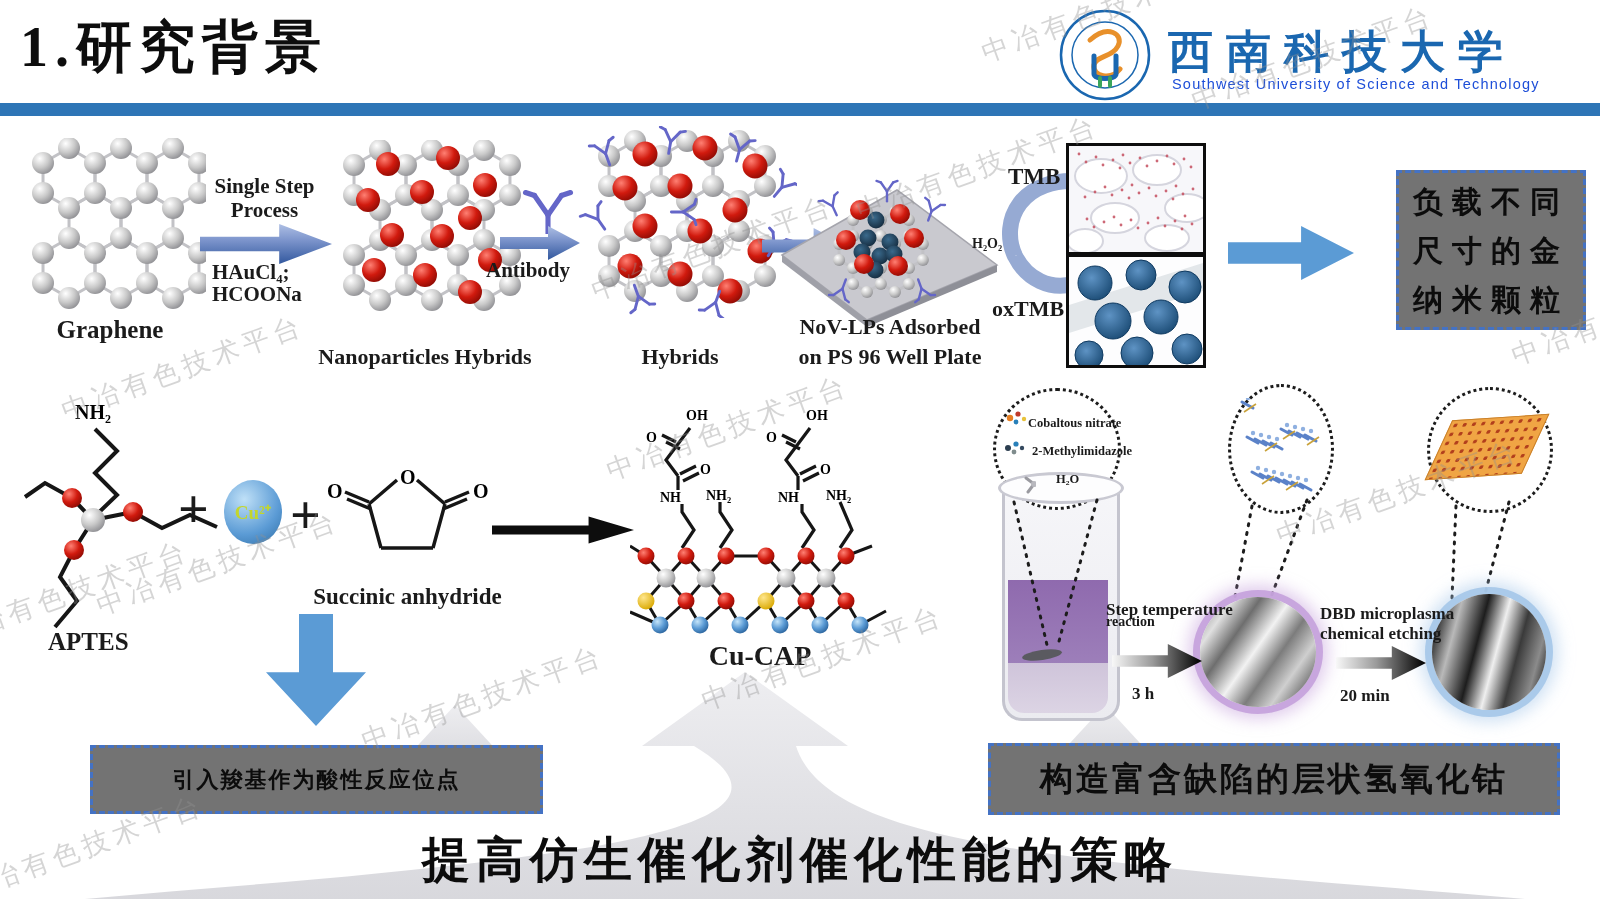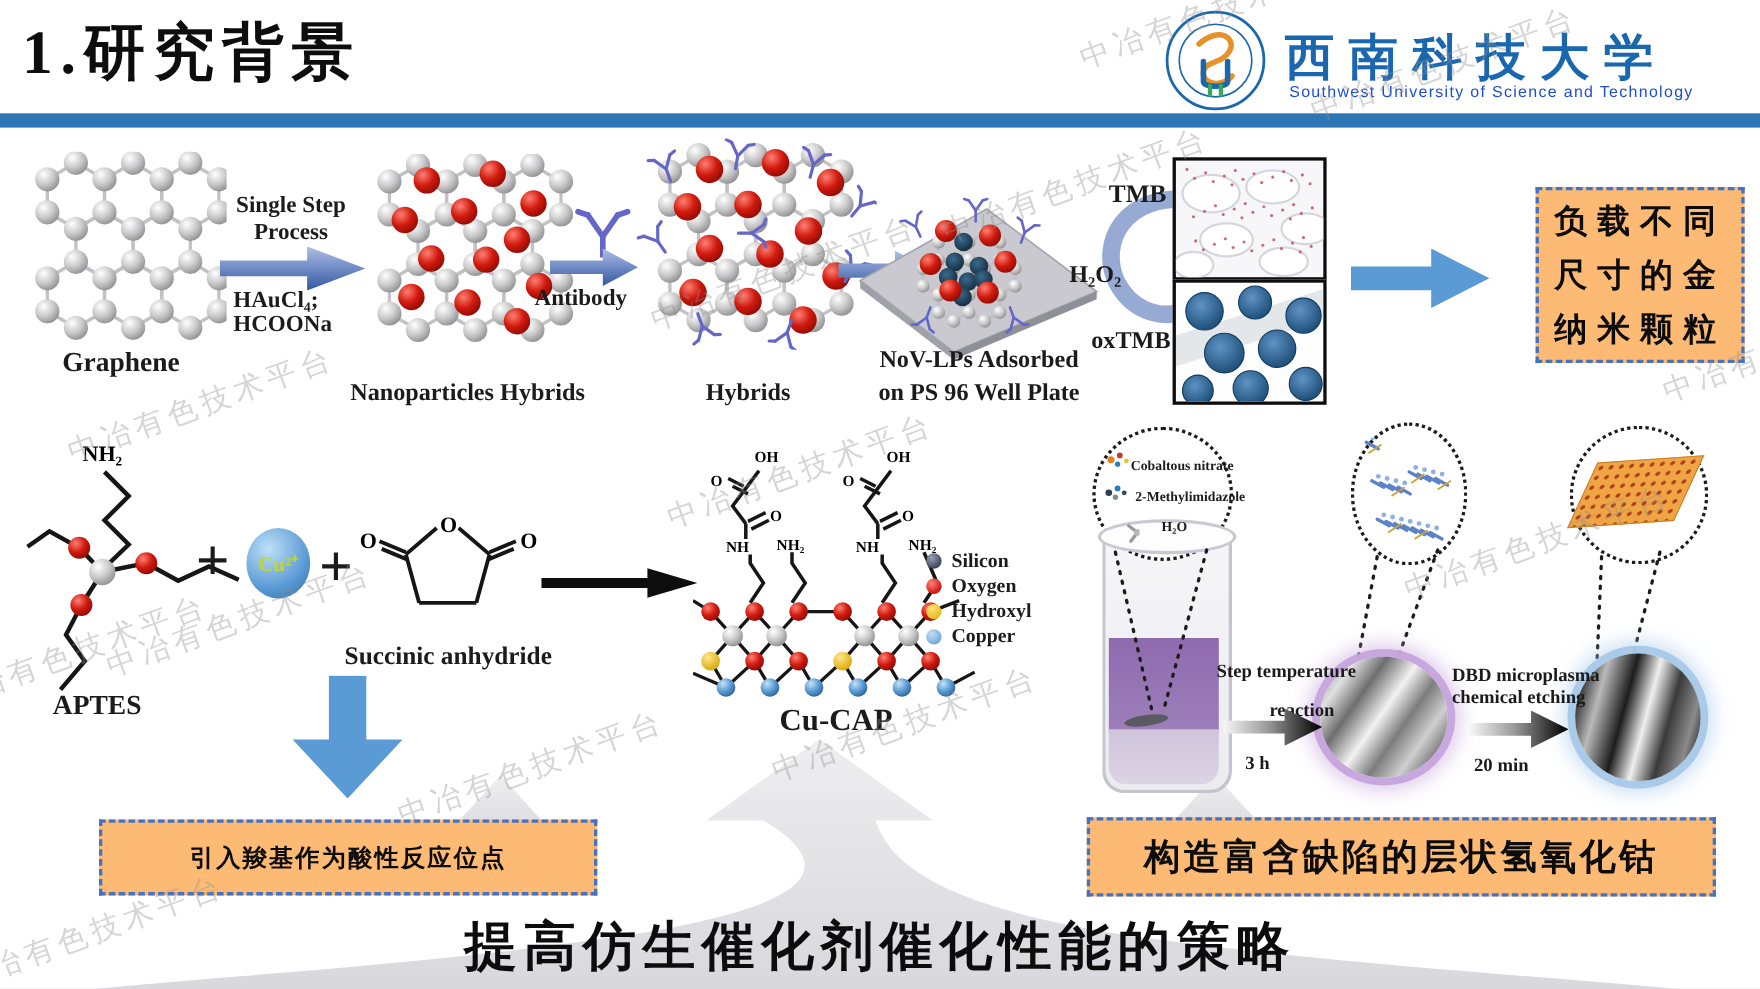--- a/index.html
+++ b/index.html
@@ -10,21 +10,21 @@
   .ctr{text-align:center;}
   .wm{position:absolute;color:rgba(145,145,145,.38);font-size:27px;letter-spacing:5px;
       transform:rotate(-20deg);white-space:nowrap;z-index:40;pointer-events:none;}
   .title{font-size:56px;font-weight:bold;color:#0d0d0d;letter-spacing:7px;
          font-family:Liberation Serif, serif;}
   .univ-cn{font-size:45px;font-weight:bold;color:#1a67b0;letter-spacing:13px;
            font-family:"Liberation Serif","DejaVu Serif",serif;}
   .univ-en{font-size:14.5px;font-weight:normal;color:#1d4ed8;letter-spacing:1.2px;
            font-family:"Liberation Sans",sans-serif;text-align:center;}
   .bar{position:absolute;left:0;top:103px;width:1600px;height:13px;background:#2e75b6;}
-  .dashedbox{position:absolute;border:3px dashed #4472c4;background:#fdba74;display:flex;
+  .dashedbox{position:absolute;border:3px dashed #4472c4;background:#737373;display:flex;
              align-items:center;justify-content:center;z-index:12;}
   .boxtext{font-weight:bold;color:#0c0c0c;}
   .arrow-blue3d{position:absolute;background:linear-gradient(180deg,#aebfe4 0%,#7d95cc 40%,#32589e 100%);
         clip-path:polygon(0 32%,60% 32%,60% 0,100% 50%,60% 100%,60% 68%,0 68%);}
   .arrow-flat{position:absolute;background:#5b9bd5;
         clip-path:polygon(0 30%,58% 30%,58% 0,100% 50%,58% 100%,58% 70%,0 70%);}
   .arrow-down{position:absolute;background:#5b9bd5;
         clip-path:polygon(33% 0,67% 0,67% 52%,100% 52%,50% 100%,0 52%,33% 52%);}
   .arrow-black{position:absolute;background:#0d0d0d;
         clip-path:polygon(0 36%,68% 36%,68% 8%,100% 50%,68% 92%,68% 64%,0 64%);}
@@ -589,21 +589,21 @@
       </g>
     </svg>
   <div class="abs eng ctr" style="left:780px;top:314px;width:220px;font-size:22px;">NoV-LPs Adsorbed</div>
   <div class="abs eng ctr" style="left:780px;top:344px;width:220px;font-size:22px;">on PS 96 Well Plate</div>
 
   <svg class="abs" style="left:985px;top:160px;" width="120" height="150">
     <path d="M100,22 C36,14 14,62 30,96 C42,120 66,130 88,124" fill="none" stroke="#96aad3" stroke-width="16"></path>
     <polygon points="84,108 120,122 82,142" fill="#96aad3"></polygon>
   </svg>
   <div class="abs eng" style="left:1008px;top:164px;font-size:23px;">TMB</div>
-  <div class="abs eng" style="left:972px;top:236px;font-size:22px;">H₂O₂</div>
+  <div class="abs eng" style="left:972px;top:236px;font-size:14px;">H₂O₂</div>
   <div class="abs eng" style="left:992px;top:296px;font-size:22px;">oxTMB</div>
 
   <div class="abs" style="left:1066px;top:143px;width:134px;height:106px;border:3px solid #0d0d0d;background:#f7f7fa;">
     <svg id="svg-photo-top" width="134" height="106">
         <ellipse cx="32" cy="30" rx="26" ry="17" fill="#ffffff" stroke="#d5d5de" stroke-width="2"></ellipse>
         <ellipse cx="88" cy="24" rx="24" ry="15" fill="#ffffff" stroke="#d5d5de" stroke-width="2"></ellipse>
         <ellipse cx="118" cy="62" rx="22" ry="14" fill="#ffffff" stroke="#d5d5de" stroke-width="2"></ellipse>
         <ellipse cx="46" cy="72" rx="24" ry="15" fill="#ffffff" stroke="#d5d5de" stroke-width="2"></ellipse>
         <ellipse cx="98" cy="92" rx="22" ry="13" fill="#ffffff" stroke="#d5d5de" stroke-width="2"></ellipse>
         <ellipse cx="16" cy="95" rx="18" ry="12" fill="#ffffff" stroke="#d5d5de" stroke-width="2"></ellipse>
@@ -775,38 +775,20 @@
       <circle cx="216" cy="203" r="8.5" fill="url(#g-red)"></circle>
       <circle cx="30" cy="227" r="8.5" fill="url(#g-cu)"></circle>
       <circle cx="70" cy="227" r="8.5" fill="url(#g-cu)"></circle>
       <circle cx="110" cy="227" r="8.5" fill="url(#g-cu)"></circle>
       <circle cx="150" cy="227" r="8.5" fill="url(#g-cu)"></circle>
       <circle cx="190" cy="227" r="8.5" fill="url(#g-cu)"></circle>
       <circle cx="230" cy="227" r="8.5" fill="url(#g-cu)"></circle>
     </svg>
   <div class="abs eng ctr" style="left:700px;top:640px;width:120px;font-size:28px;">Cu-CAP</div>
 
-  <div class="abs" style="left:842px;top:498px;">
-    <div class="legend-row">
-        <span class="legend-dot sw0"></span>
-        <span class="eng" style="font-size:18px;">Silicon</span>
-      </div>
-    <div class="legend-row">
-        <span class="legend-dot sw1"></span>
-        <span class="eng" style="font-size:18px;">Oxygen</span>
-      </div>
-    <div class="legend-row">
-        <span class="legend-dot sw2"></span>
-        <span class="eng" style="font-size:18px;">Hydroxyl</span>
-      </div>
-    <div class="legend-row">
-        <span class="legend-dot sw3"></span>
-        <span class="eng" style="font-size:18px;">Copper</span>
-      </div>
-  </div>
 
   <div class="dotcircle" style="left:993px;top:388px;width:122px;height:116px;"></div>
   <svg class="abs" style="left:996px;top:406px;z-index:6;" width="40" height="90">
     <circle cx="14" cy="12" r="3.2" fill="#e67e22"></circle>
       <circle cx="22" cy="8" r="2.6" fill="#c0392b"></circle>
       <circle cx="20" cy="16" r="2.4" fill="#2980b9"></circle>
       <circle cx="28" cy="13" r="2.2" fill="#e8c23a"></circle>
     <circle cx="12" cy="42" r="3" fill="#2c3e50"></circle>
       <circle cx="20" cy="38" r="2.6" fill="#2980b9"></circle>
       <circle cx="18" cy="46" r="2.4" fill="#7f8c8d"></circle>
@@ -818,21 +800,21 @@
   <div class="ing" style="left:1032px;top:444px;z-index:6;">2-Methylimidazole</div>
   <div class="ing" style="left:1056px;top:472px;z-index:6;">H₂O</div>
 
   <div class="beaker-rim"></div>
   <div class="beaker-body"></div>
   <div class="liquid-top"></div>
   <div class="liquid-bot"></div>
   <div class="flake"></div>
 
   <div class="abs eng" style="left:1106px;top:600px;font-size:17px;z-index:7;">Step temperature</div>
-  <div class="abs eng" style="left:1106px;top:636px;font-size:17px;z-index:7;margin-left:48px;">reaction</div>
+  <div class="abs eng" style="left:1106px;top:614px;font-size:14px;z-index:7;">reaction</div>
   <div class="arrow-grad" style="left:1112px;top:644px;width:90px;height:34px;z-index:7;"></div>
   <div class="abs eng" style="left:1132px;top:684px;font-size:17px;z-index:7;">3 h</div>
 
   <div class="sem sem1" style="left:1200px;top:597px;width:116px;height:110px;"></div>
 
   <div class="dotcircle" style="left:1228px;top:384px;width:100px;height:124px;"></div>
   <svg id="svg-crystal" class="abs" style="left:1238px;top:398px;z-index:6;" width="82" height="96">
       <line x1="4" y1="4" x2="15" y2="10" stroke="#5b82c8" stroke-width="3" stroke-linecap="round"></line>
       <circle cx="10" cy="0" r="2.2" fill="#8fb0e0"></circle>
       <line x1="6" y1="14" x2="18" y2="6" stroke="#c9a23a" stroke-width="1.6"></line>

